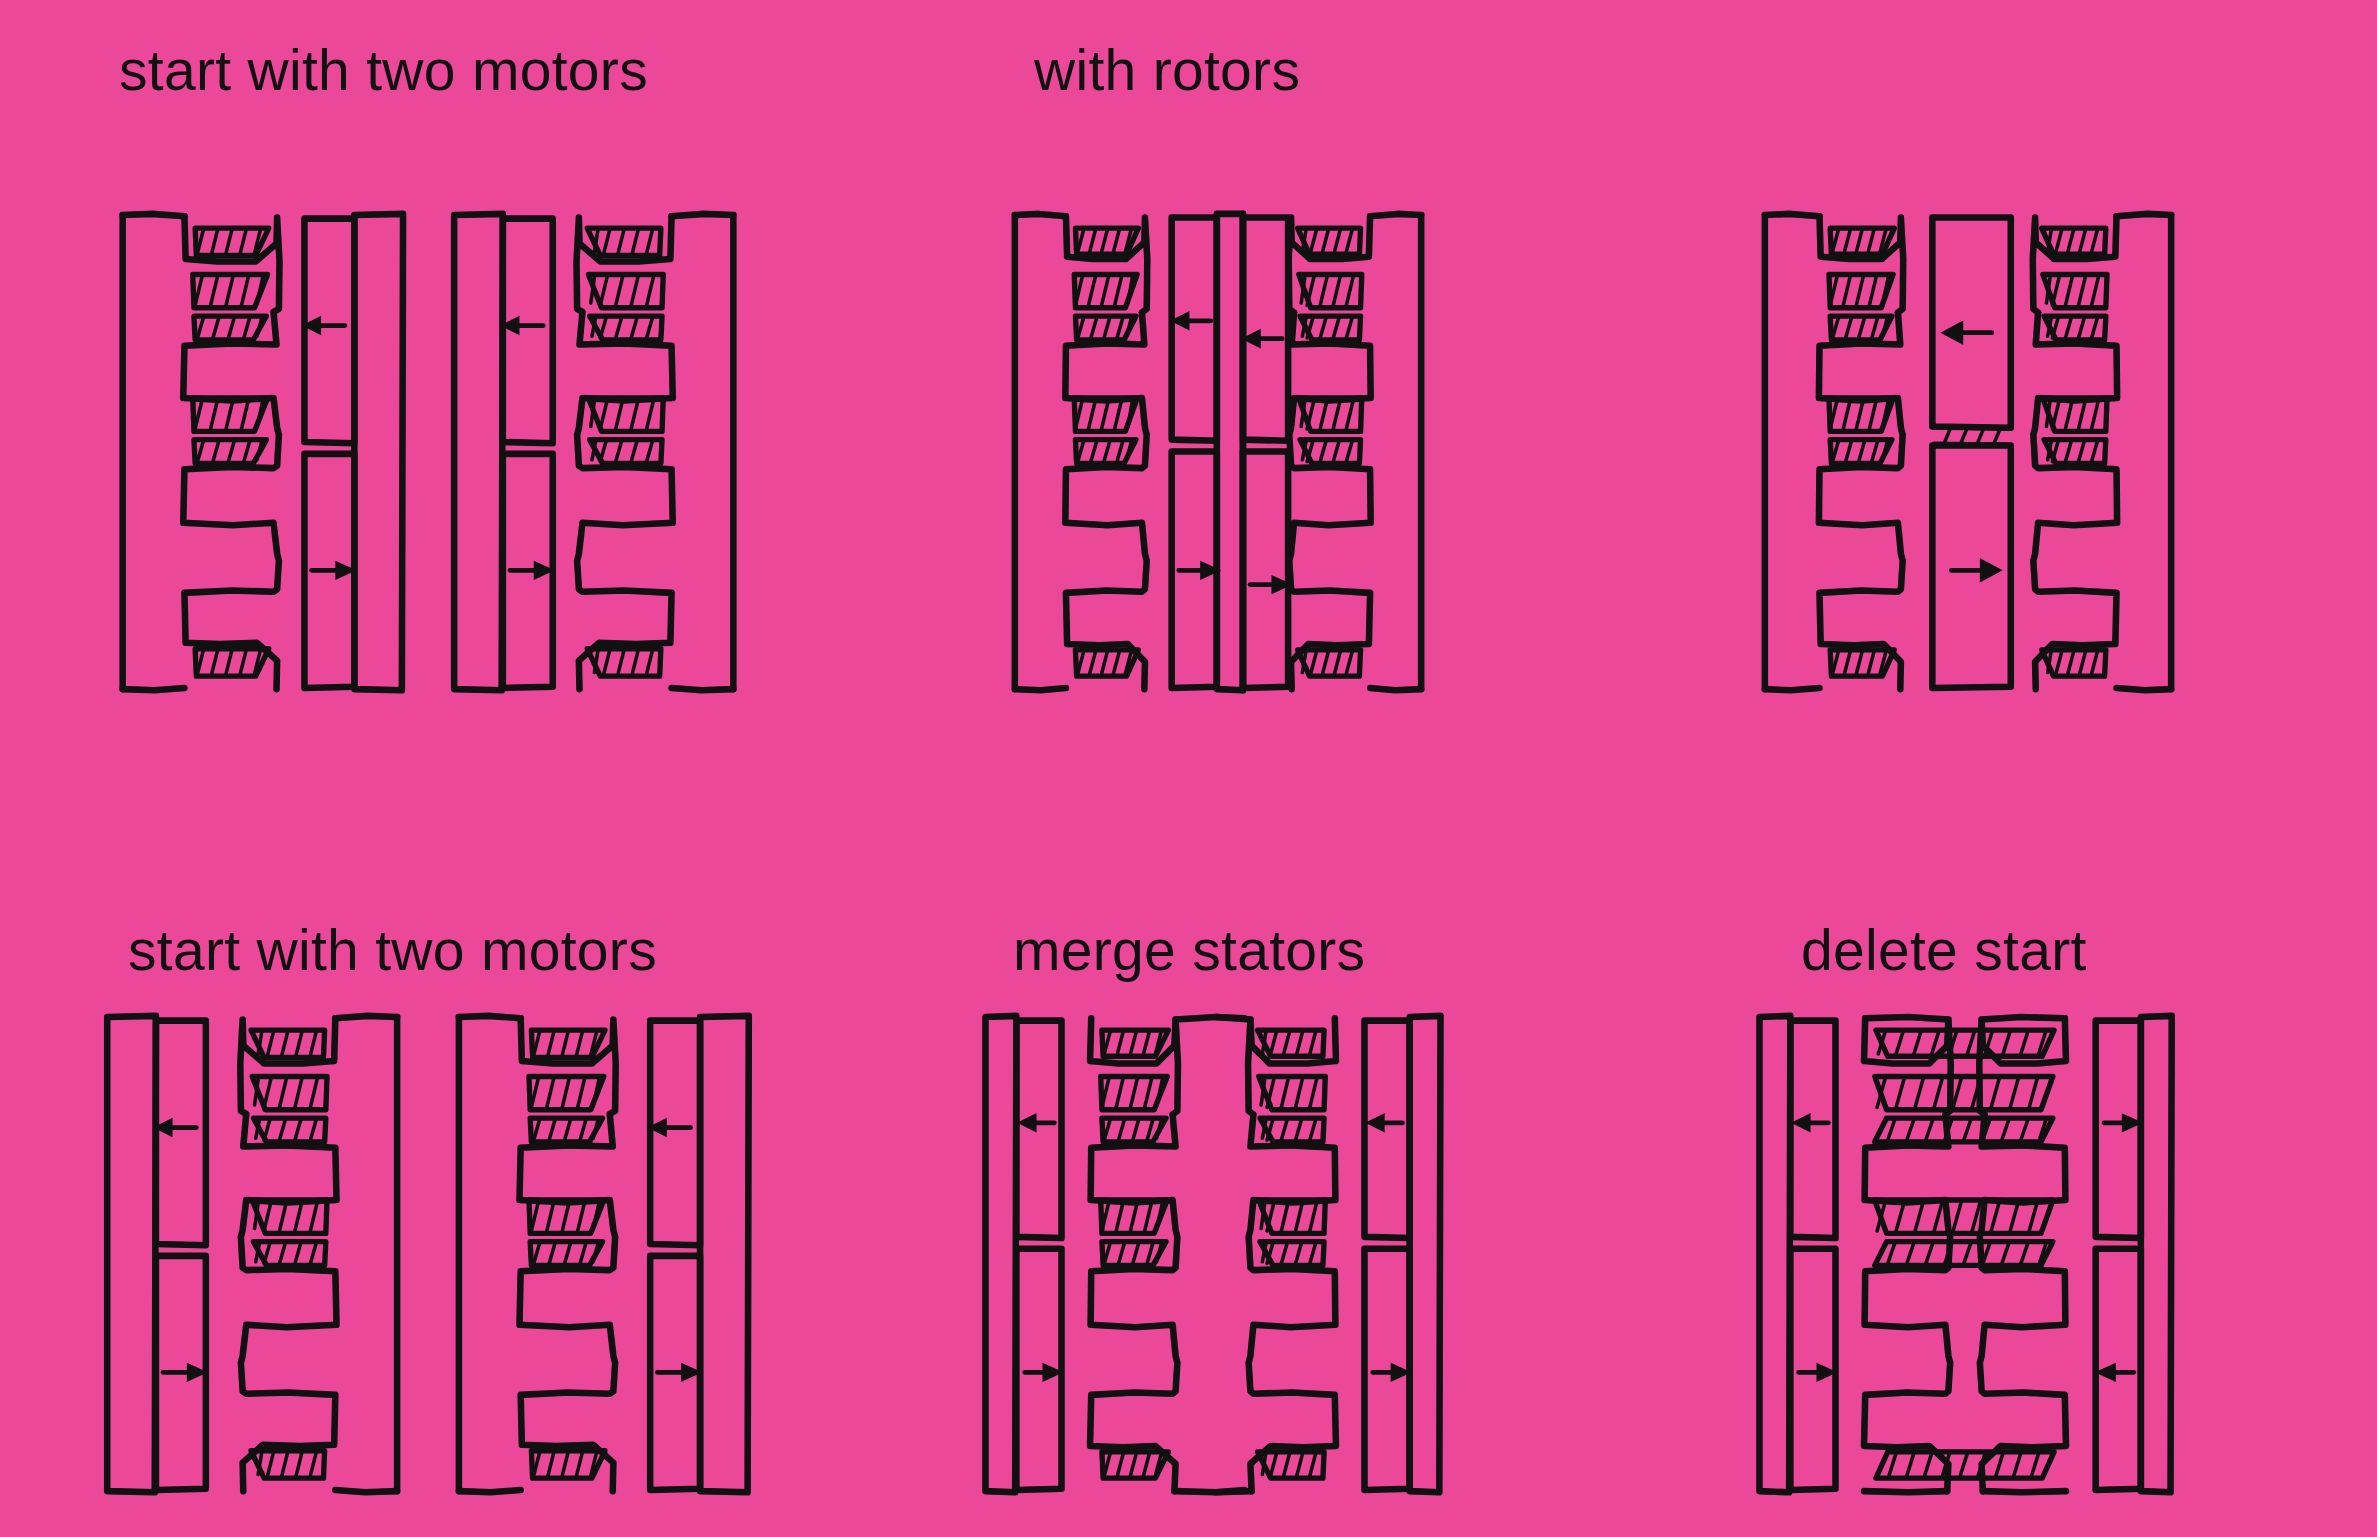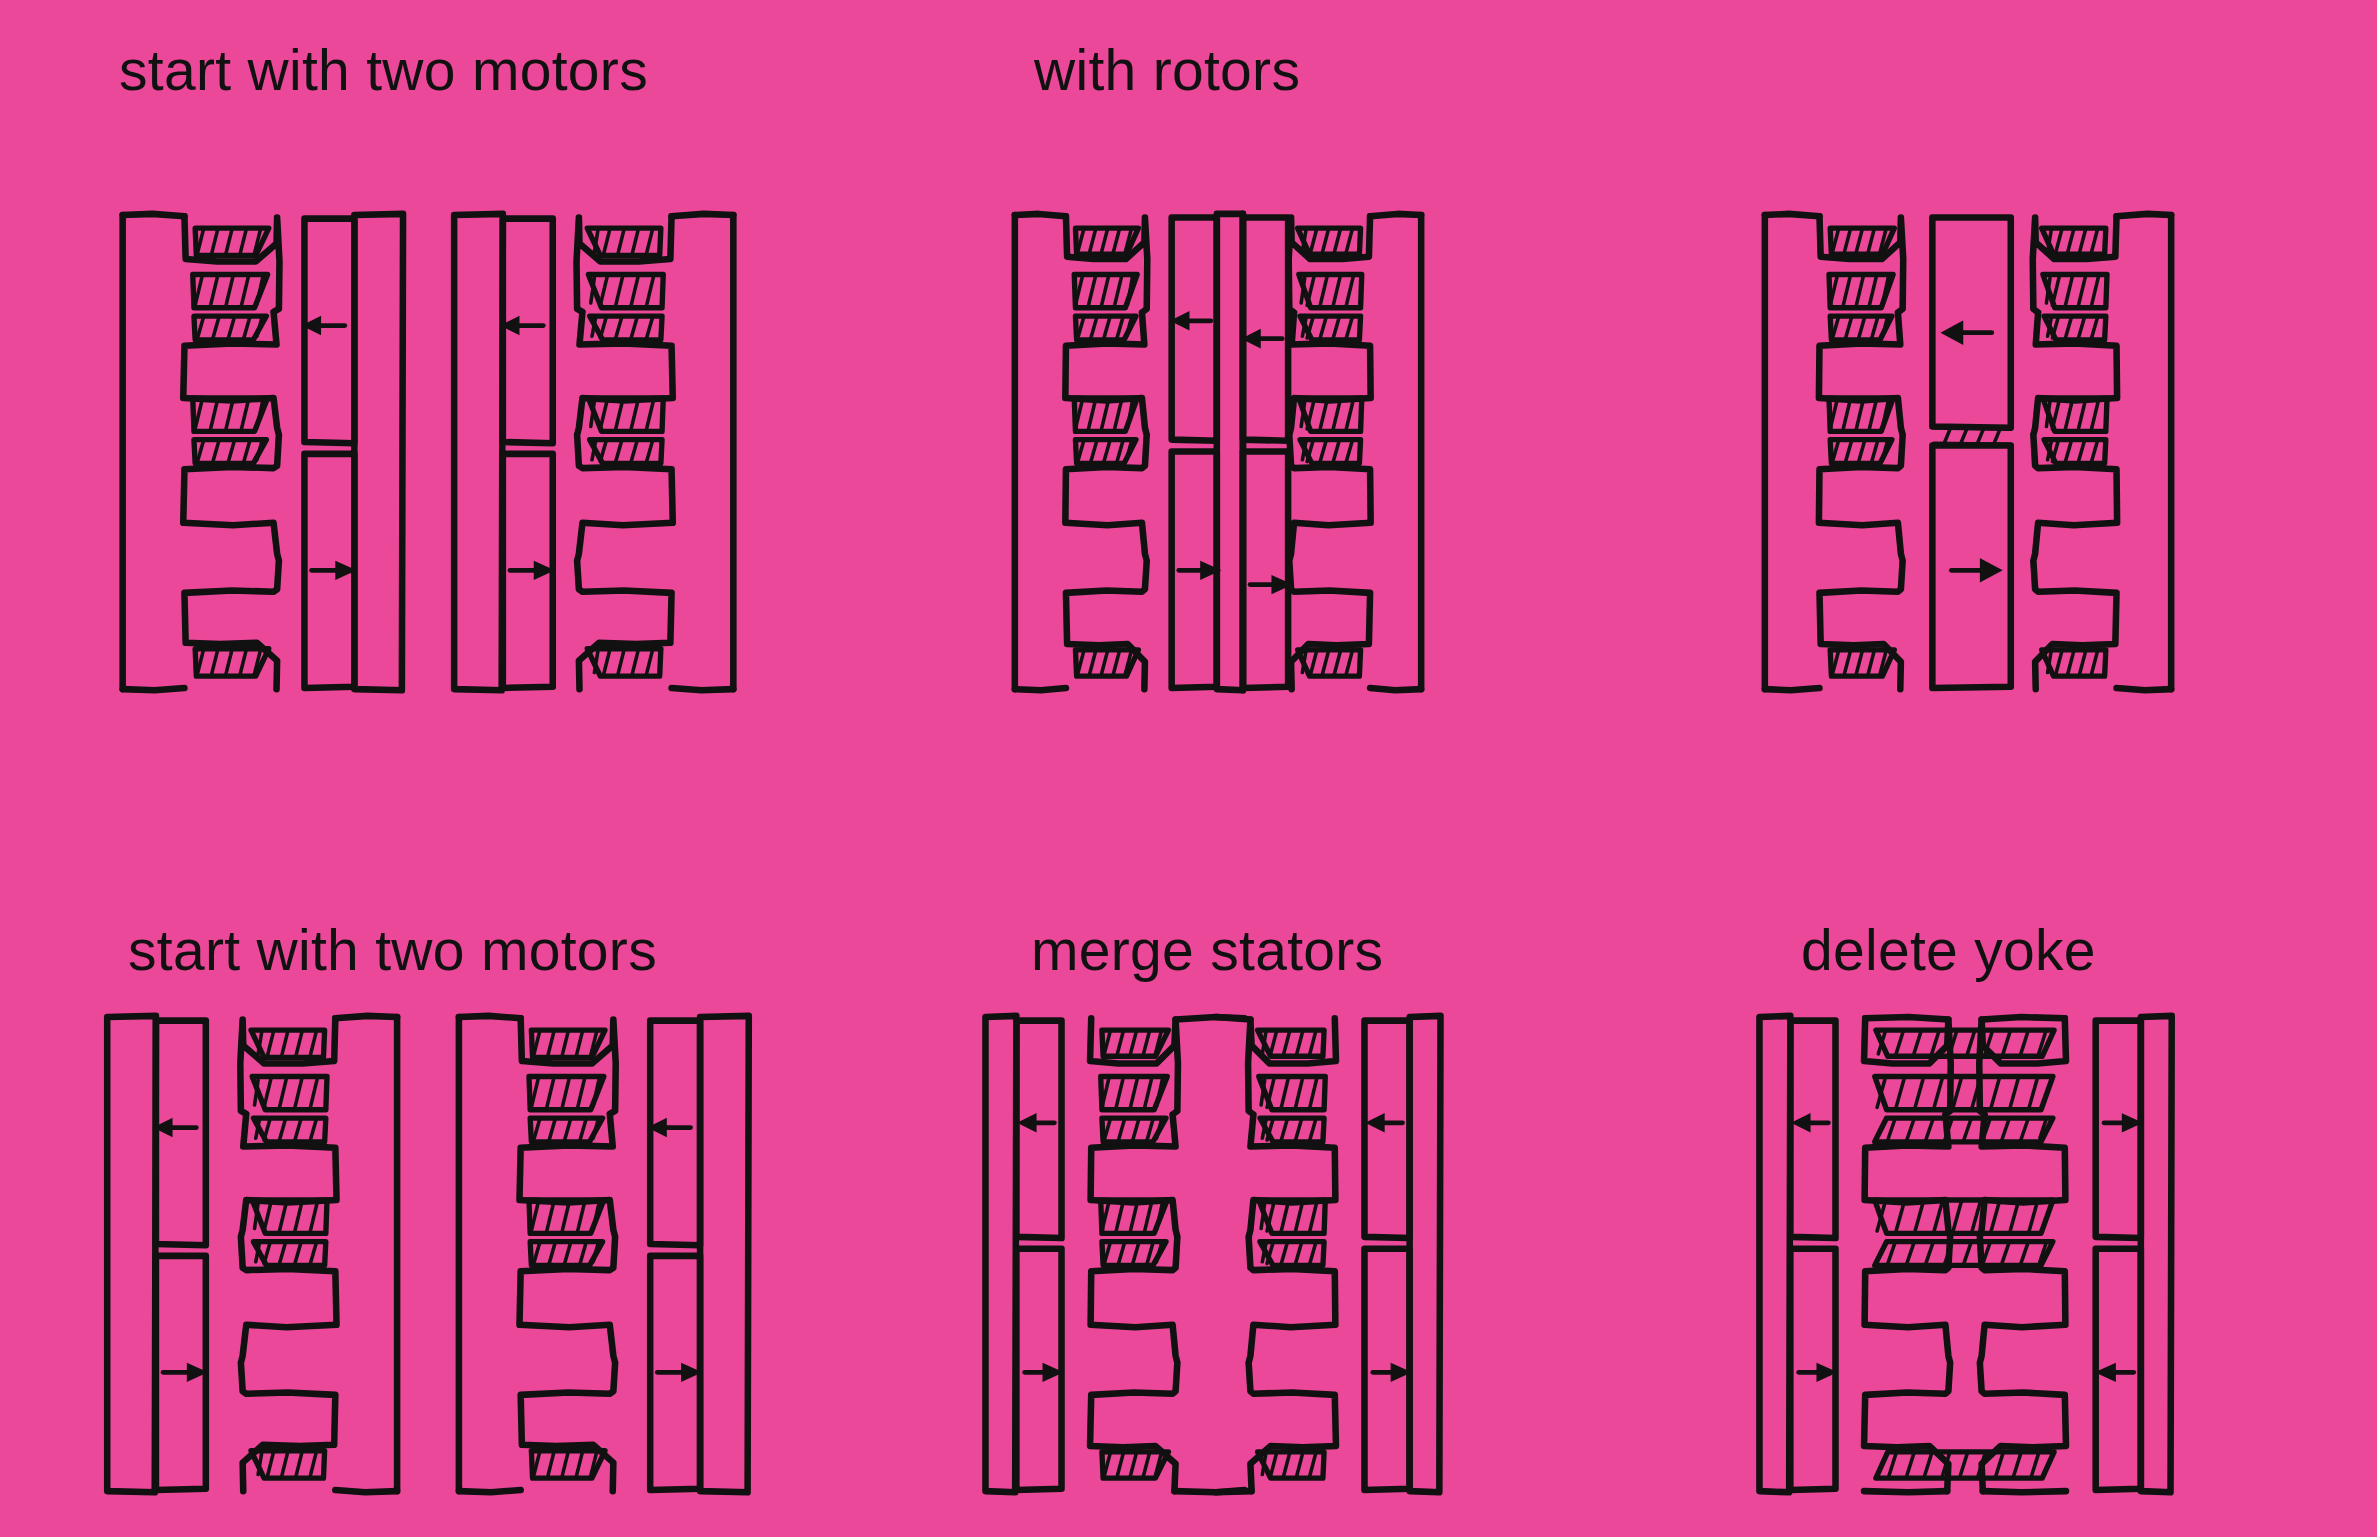--- a/index.html
+++ b/index.html
@@ -717,21 +717,21 @@
         </g>
         <g>
           <path class="arrow" d="M946 620 L990 620"></path>
           <path class="arrow" d="M990 610 L1012 620 L990 630 Z"></path>
         </g>
       </svg>
     </div>
   </div>
 
   <div class="panel" style="left:832px;top:832px;width:773px;height:706px;">
-    <div class="panel-title" style="left:199px;top:90px;">merge stators</div>
+    <div class="panel-title" style="left:181px;top:90px;">merge stators</div>
     <div class="panel-fig" style="left:146px;top:172px;">
       <svg width="470" height="499" viewBox="0 0 790 840">
 
         <g>
           <path class="ink ink-thick" d="M12 22 L12 820 L62 822 L64 20 Z"></path>
           <path class="ink ink-thick" d="M64 28 L64 392 L140 394 L140 28 Z"></path>
           <path class="ink ink-thick" d="M64 412 L64 818 L140 816 L140 412 Z"></path>
         </g>
         <g>
           <path class="arrow" d="M128 200 L94 200"></path>
@@ -891,21 +891,21 @@
         </g>
         <g>
           <path class="arrow" d="M664 620 L698 620"></path>
           <path class="arrow" d="M698 610 L720 620 L698 630 Z"></path>
         </g>
       </svg>
     </div>
   </div>
 
   <div class="panel" style="left:1605px;top:832px;width:773px;height:706px;">
-    <div class="panel-title" style="left:196px;top:90px;">delete yoke</div>
+    <div class="panel-title" style="left:196px;top:90px;">delete start</div>
     <div class="panel-fig" style="left:146px;top:172px;">
       <svg width="428" height="499" viewBox="0 0 720 840">
 
         <g>
           <path class="ink ink-thick" d="M14 22 L14 820 L64 822 L66 20 Z"></path>
           <path class="ink ink-thick" d="M66 28 L66 392 L142 394 L142 28 Z"></path>
           <path class="ink ink-thick" d="M66 412 L66 818 L142 816 L142 412 Z"></path>
         </g>
         <g>
           <path class="arrow" d="M130 200 L96 200"></path>

